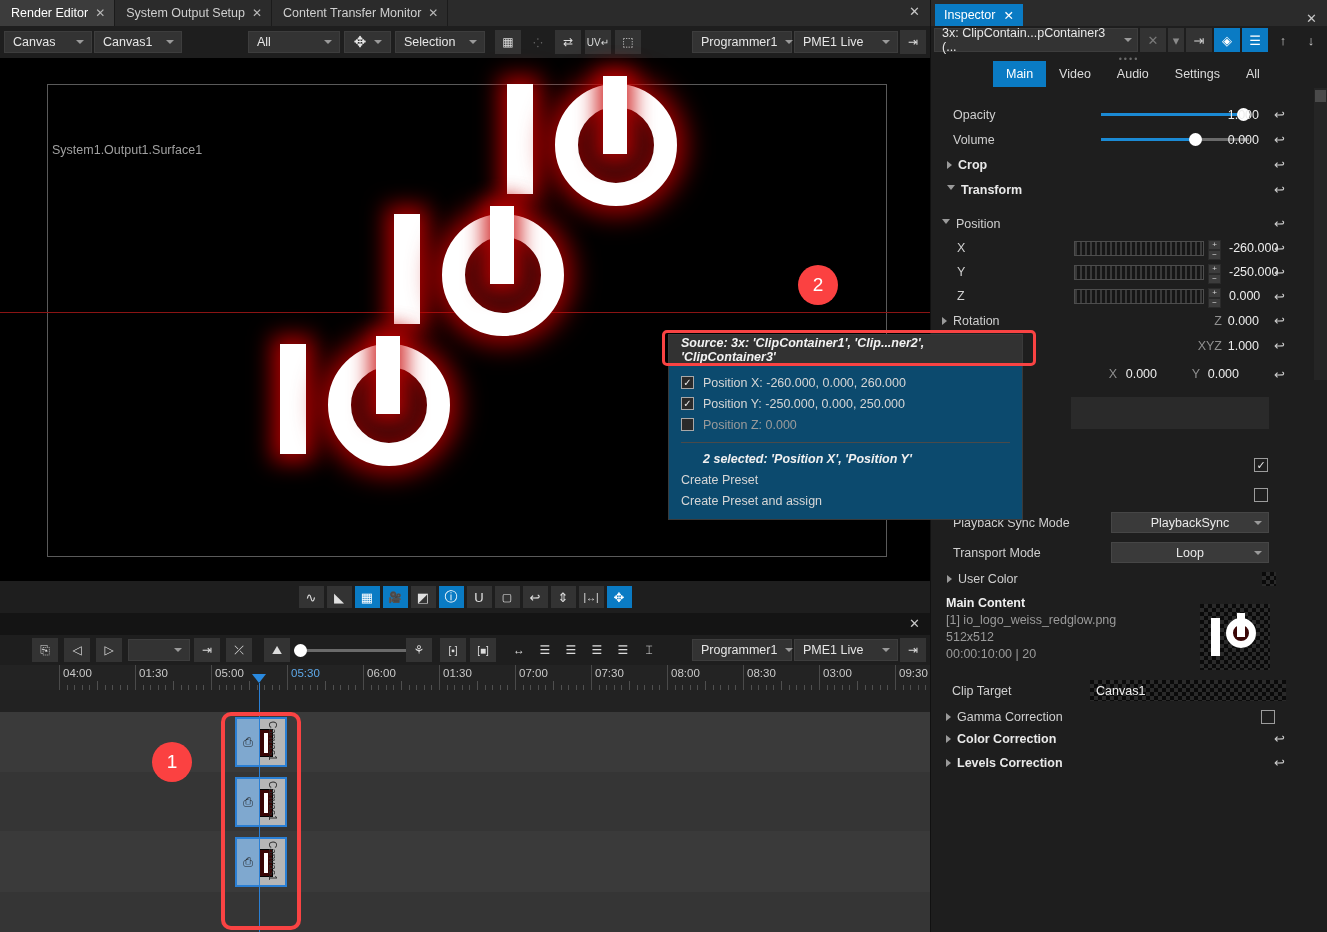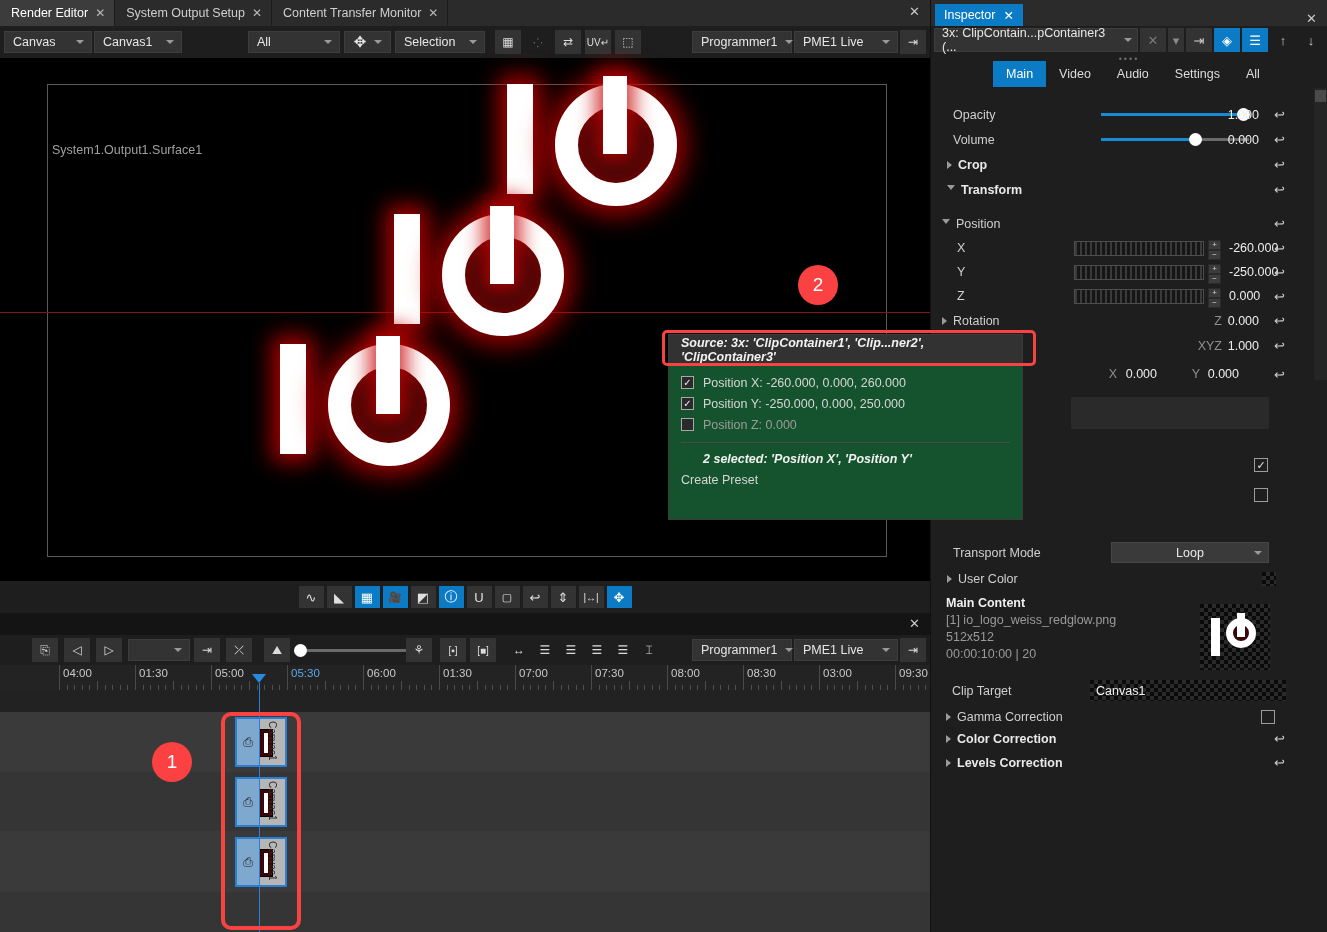--- a/index.html
+++ b/index.html
@@ -142,21 +142,21 @@
   #mc-thumb { position:absolute; left:1200px; top:604px; width:70px; height:66px; }
   #mc-thumb .lgbar { position:absolute; left:11px; top:14px; width:9px; height:38px; background:#fff; }
   #mc-thumb .lgring { position:absolute; left:26px; top:14px; width:30px; height:30px;
     border:7px solid #fff; border-radius:50%; background:#3a0707; }
   #mc-thumb .lgstem { position:absolute; left:37px; top:9px; width:8px; height:24px; background:#fff; }
   #insp-scroll { position:absolute; right:0; top:88px; width:13px; height:292px; background:#252525; }
   #insp-scroll .thumb { position:absolute; left:1px; top:2px; width:11px; height:12px; background:#4a4a4a; }
 
   
   #popup { position:absolute; left:668px; top:334px; width:355px; height:186px;
-    background:#14532d; border:1px solid #3a3a3a; z-index:40; }
+    background:#0c4a6e; border:1px solid #3a3a3a; z-index:40; }
   #popup-title { height:30px; background:#323232; display:flex; align-items:center;
     padding-left:12px; font-size:12.5px; font-style:italic; font-weight:bold; color:#f2f2f2; }
   .pitem { height:21px; display:flex; align-items:center; padding-left:12px; gap:9px;
     font-size:12.5px; color:#d6d6d6; }
   .pchk { width:13px; height:13px; border:1px solid #a8a8a8; background:#2a2a2a;
     font-size:10px; color:#e9e9e9; text-align:center; line-height:11px; }
   #popup hr { border:0; border-top:1px solid #4a4a4a; margin:7px 12px 5px 12px; }
   .pitem.bi { font-style:italic; font-weight:bold; color:#f0f0f0;padding-left:34px; }
   #popup-hl { position:absolute; left:662px; top:330px; width:374px; height:36px;
     border:3px solid #f94343; border-radius:5px; z-index:41; pointer-events:none; }
@@ -620,20 +620,27 @@
   <div class="prow" style="position:absolute;top:452px;width:397px">
     <span class="plabel" style="margin-left:6px">Enabled</span>
     <span class="chk" style="right:60px">✓</span>
   </div>
 
   <div class="prow" style="position:absolute;top:482px;width:397px">
     <span class="plabel" style="margin-left:6px">Mute</span>
     <span class="chk" style="right:60px"></span>
   </div>
 
+  <div class="prow" style="position:absolute;top:510px;width:397px">
+    <span class="plabel" style="margin-left:6px">Playback Sync Mode</span>
+    <span class="ddown">
+      <span>PlaybackSync</span>
+      <span class="caret"></span>
+    </span>
+  </div>
 
   <div class="prow" style="position:absolute;top:566px;width:397px">
     <span class="arrow"></span>
     <span class="plabel">User Color</span>
     <span class="chk checker" style="right:52px;border:none"></span>
   </div>
 
   <div class="prow" style="position:absolute;top:540px;width:397px">
     <span class="plabel" style="margin-left:6px">Transport Mode</span>
     <span class="ddown">
@@ -694,18 +701,19 @@
     <span class="pchk">✓</span>
     <span>Position Y: -250.000, 0.000, 250.000</span>
   </div>
   <div class="pitem">
     <span class="pchk"></span>
     <span style="color:#9b9b9b">Position Z: 0.000</span>
   </div>
   <hr>
   <div class="pitem bi">2 selected: 'Position X', 'Position Y'</div>
   <div class="pitem">Create Preset</div>
+  <div class="pitem">Create Preset and assign</div>
 </div>
 <div id="popup-hl"></div>
 
 <div id="hl-clips"></div>
 <div class="badge" id="badge1">1</div>
 <div class="badge" id="badge2">2</div>
 
 </body></html>

